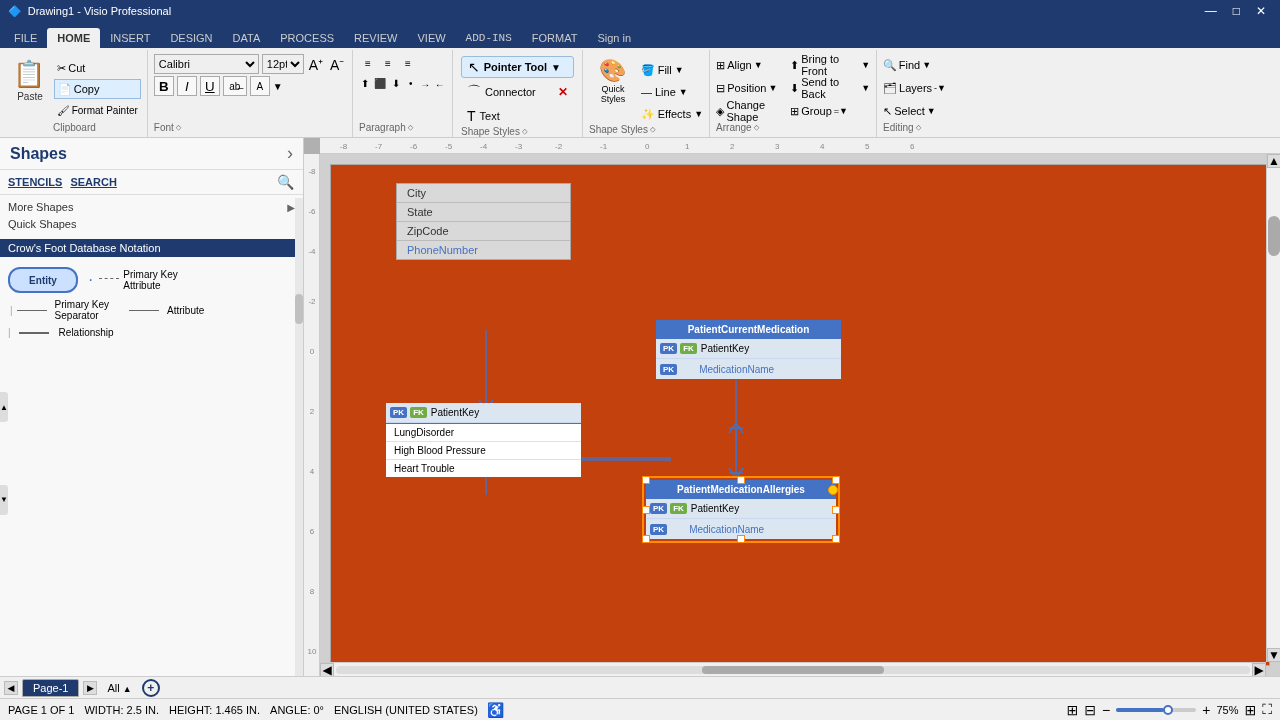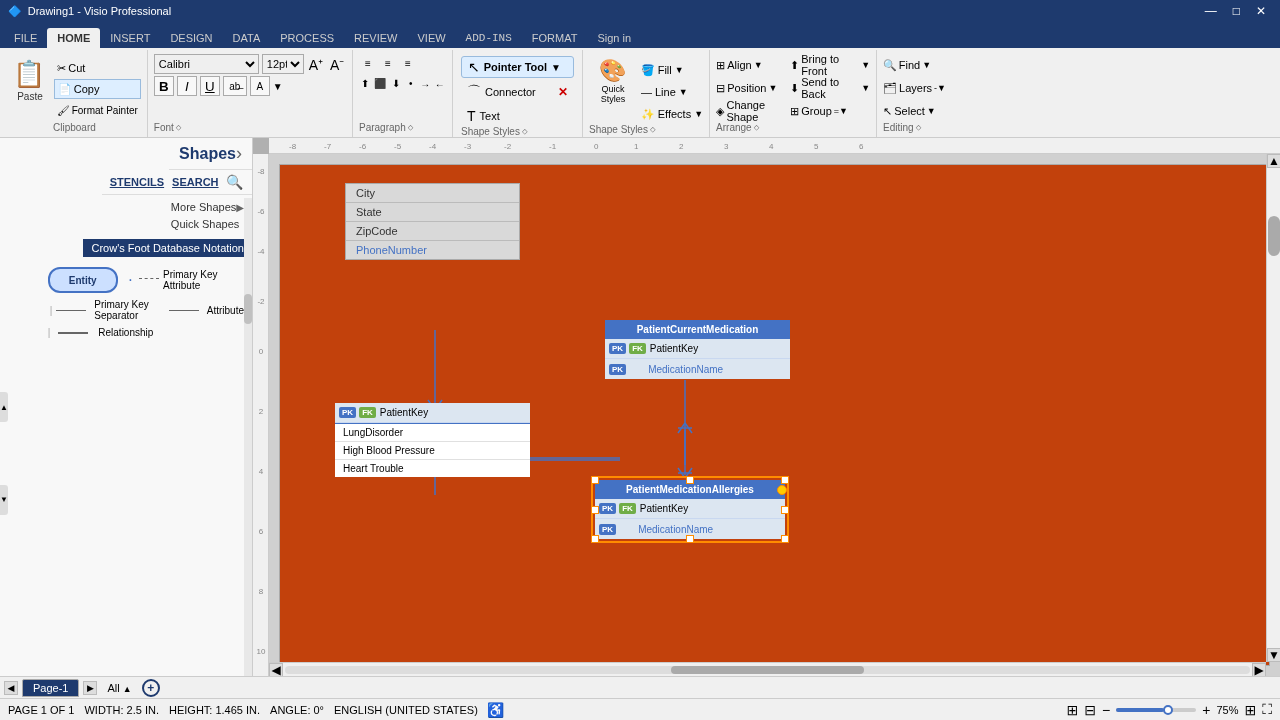--- a/index.html
+++ b/index.html
@@ -225,21 +225,21 @@
     </div>
     <div style="font-size:10px; color:#666; text-align:center; padding-bottom:2px; display:flex; align-items:center; gap:2px;">
       <span>Editing</span>
         <span style="font-size:8px;">⬦</span>
     </div>
   </div>
 </div>
 
 <div style="display:flex; height:calc(720px - 22px - 26px - 90px - 22px - 22px); position:relative;">
 
-  <div style="width:253px; background:#f8f8f8; border-right:1px solid #ccc; display:flex; flex-direction:column; position:relative;align-items:flex-end;">
+  <div style="width:304px; background:#f8f8f8; border-right:1px solid #ccc; display:flex; flex-direction:column; position:relative;">
 
     <div style="display:flex; align-items:center; justify-content:space-between; padding:5px 10px; border-bottom:1px solid #ddd;">
       <span style="font-size:16px; font-weight:bold; color:#1e3a6e;">Shapes</span>
       <span style="font-size:18px; color:#666; cursor:pointer;">›</span>
     </div>
 
     <div style="display:flex; padding:4px 8px; gap:8px; border-bottom:1px solid #ddd; align-items:center;">
       <span style="font-size:11px; font-weight:600; color:#1e3a6e; text-decoration:underline; cursor:pointer;">STENCILS</span>
       <span style="font-size:11px; font-weight:600; color:#1e3a6e; text-decoration:underline; cursor:pointer;">SEARCH</span>
       <span style="font-size:14px; color:#666; margin-left:auto; cursor:pointer;">🔍</span>

